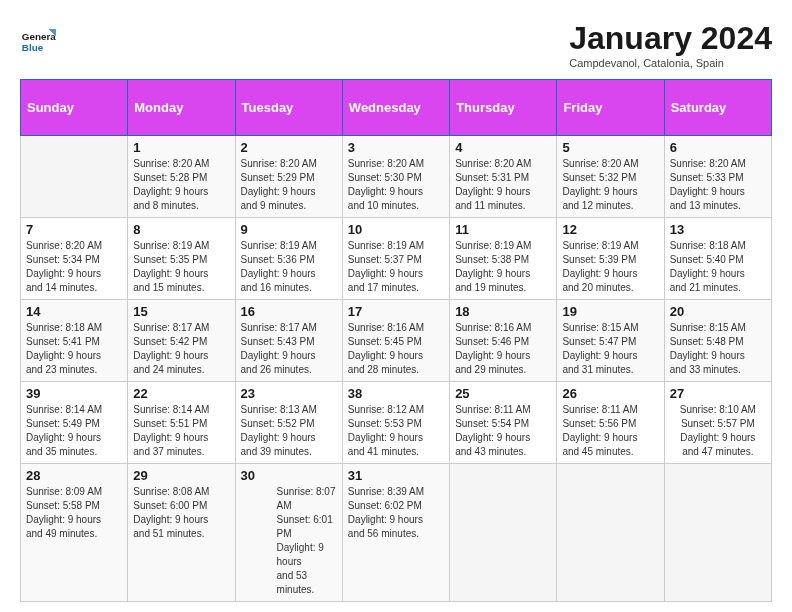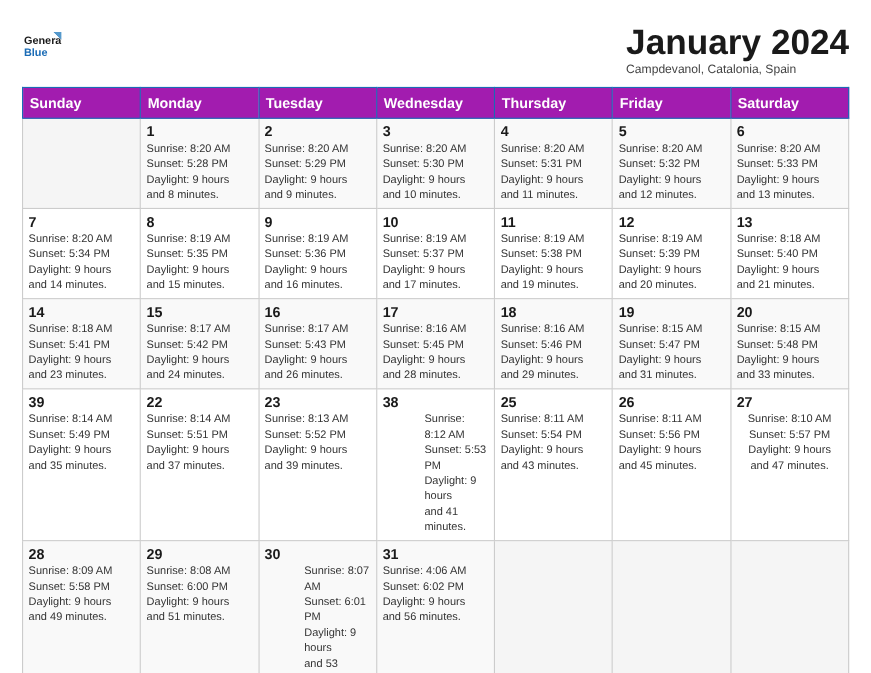--- a/index.html
+++ b/index.html
@@ -35,23 +35,23 @@
       font-size: 11px;
       font-weight: normal;
       color: #444;
     }
     table {
       width: 100%;
       border-collapse: collapse;
       font-size: 11px;
     }
     thead th {
-      background-color: #a21caf;
+      background-color: #d946ef;
       color: #fff;
-      padding: 6px 6px;
+      padding: 20px 6px;
       text-align: left;
       font-size: 13px;
       font-weight: bold;
       border: 1px solid #1a6bb5;
     }
     tbody td {
       border: 1px solid #ccc;
       vertical-align: top;
       padding: 4px 5px;
       width: calc(100% / 7);
@@ -267,21 +267,21 @@
         </td>
         <td>
           <div class="day-num">23</div>
           <div class="day-info" style="white-space: pre-line;">Sunrise: 8:13 AM
 Sunset: 5:52 PM
 Daylight: 9 hours
 and 39 minutes.</div>
         </td>
         <td>
           <div class="day-num">38</div>
-          <div class="day-info" style="white-space: pre-line; margin-left: 38px;">Sunrise: 8:12 AM
+          <div class="day-info" style="white-space: pre-line;">Sunrise: 8:12 AM
 Sunset: 5:53 PM
 Daylight: 9 hours
 and 41 minutes.</div>
         </td>
         <td>
           <div class="day-num">25</div>
           <div class="day-info" style="white-space: pre-line;">Sunrise: 8:11 AM
 Sunset: 5:54 PM
 Daylight: 9 hours
 and 43 minutes.</div>
@@ -318,21 +318,21 @@
         </td>
         <td>
           <div class="day-num">30</div>
           <div class="day-info" style="white-space: pre-line; margin-left: 36px;">Sunrise: 8:07 AM
 Sunset: 6:01 PM
 Daylight: 9 hours
 and 53 minutes.</div>
         </td>
         <td>
           <div class="day-num">31</div>
-          <div class="day-info" style="white-space: pre-line;">Sunrise: 4:06 AM
+          <div class="day-info" style="white-space: pre-line;">Sunrise: 8:39 AM
 Sunset: 6:02 PM
 Daylight: 9 hours
 and 56 minutes.</div>
         </td>
         <td class="empty"></td>
         <td class="empty"></td>
         <td class="empty"></td>
       </tr>
     </tbody>
 </table>

